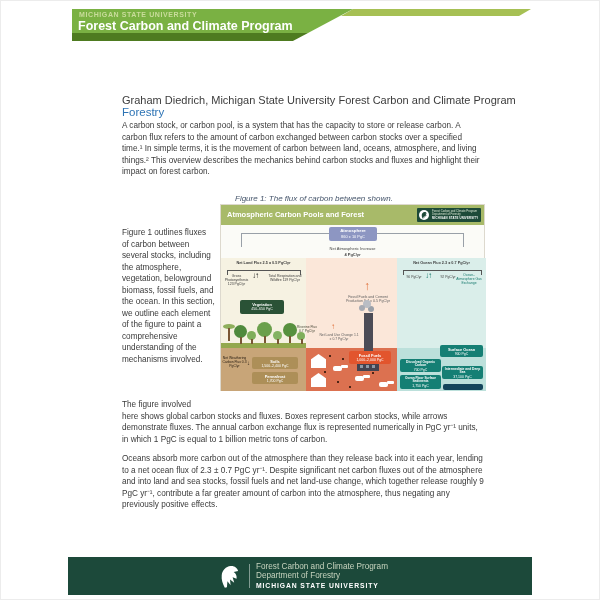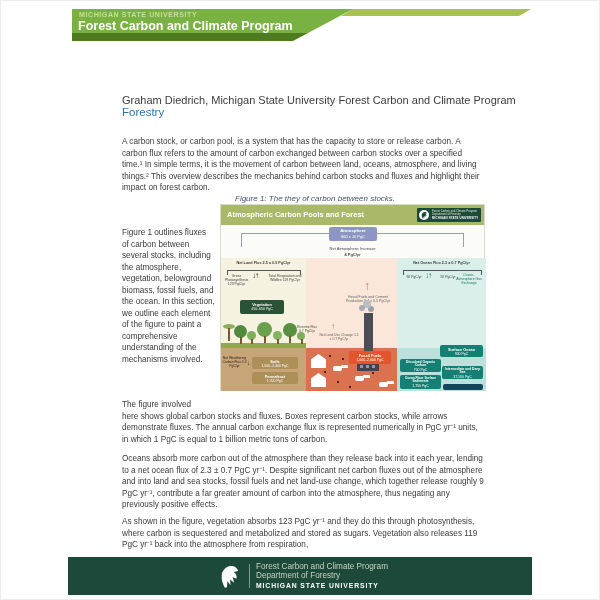--- a/index.html
+++ b/index.html
@@ -15,21 +15,21 @@
             clip-path:polygon(0 0,100% 0,93.6% 100%,0 100%);}
   .hdr-univ{position:absolute;left:79px;top:11px;font-size:7px;font-weight:bold;color:#C9DC9B;letter-spacing:.6px;}
   .hdr-prog{position:absolute;left:78px;top:18.5px;font-size:12.5px;font-weight:bold;color:#fff;}
 
   
   .doc-title{position:absolute;left:122px;top:57px;font-size:19px;color:#1f1f1f;font-weight:400;}
   .byline{position:absolute;left:122px;top:86px;font-size:11px;color:#3c3c3c;margin-top:8px;}
   .h-blue{color:#2E74B5;font-size:11.5px;font-weight:400;}
   .h-overview{position:absolute;left:122px;top:106px;}
   .body-par{font-size:8.2px;line-height:11.5px;color:#3a3a3a;}
-  .overview-body{position:absolute;left:122px;top:136px;width:362px;}
+  .overview-body{position:absolute;left:122px;top:120px;width:362px;}
   .h-section{position:absolute;left:122px;top:190px;width:96px;line-height:16px;}
   .side-par{position:absolute;left:122px;top:227px;width:93px;}
   .fig-caption{position:absolute;left:235px;top:194px;font-size:8px;font-style:italic;color:#44546A;}
   .p1{position:absolute;left:122px;top:399px;width:364px;}
   .p2{position:absolute;left:122px;top:453px;width:366px;}
   .p3{position:absolute;left:122px;top:516px;width:366px;}
 
   
   .figure{position:absolute;left:220px;top:204px;width:265px;height:187px;background:#FBFBF7;
           border:1px solid #DDD9CE;box-sizing:border-box;font-family:"Liberation Sans",sans-serif;}
@@ -137,21 +137,21 @@
   <div class="hdr-strip-top"></div>
   <div class="hdr-main"></div>
   <div class="hdr-strip-bot"></div>
   <div class="hdr-univ">MICHIGAN STATE UNIVERSITY</div>
   <div class="hdr-prog">Forest Carbon and Climate Program</div>
 
   <div class="byline">Graham Diedrich, Michigan State University Forest Carbon and Climate Program</div>
   <div class="h-overview h-blue">Forestry</div>
   <div class="overview-body body-par">A carbon stock, or carbon pool, is a system that has the capacity to store or release carbon. A carbon flux refers to the amount of carbon exchanged between carbon stocks over a specified time.¹ In simple terms, it is the movement of carbon between land, oceans, atmosphere, and living things.² This overview describes the mechanics behind carbon stocks and fluxes and highlight their impact on forest carbon.</div>
   <div class="side-par body-par">Figure 1 outlines fluxes of carbon between several stocks, including the atmosphere, vegetation, belowground biomass, fossil fuels, and the ocean. In this section, we outline each element of the figure to paint a comprehensive understanding of the mechanisms involved.</div>
-  <div class="fig-caption">Figure 1: The they of carbon between stocks.</div>
+  <div class="fig-caption">Figure 1: The flux of carbon between shown.</div>
 
   <div class="figure">
     <div class="col col-land"></div>
     <div class="col col-fossil"></div>
     <div class="col col-ocean"></div>
     <div class="strip soil"></div>
     <div class="strip settlement"></div>
     <div class="strip sea"></div>
     <div class="grass"></div>
 
@@ -287,21 +287,20 @@
       <span class="nm">Marine Biota</span>
       <span class="vl">3 PgC</span>
     </div>
   </div>
 
   <div class="p1 body-par">
     <span>The figure involved</span><br>
     <span>here shows global carbon stocks and fluxes. Boxes represent carbon stocks, while arrows demonstrate fluxes. The annual carbon exchange flux is represented numerically in PgC yr⁻¹ units, in which 1 PgC is equal to 1 billion metric tons of carbon.</span>
   </div>
   <div class="p2 body-par">Oceans absorb more carbon out of the atmosphere than they release back into it each year, lending to a net ocean flux of 2.3 ± 0.7 PgC yr⁻¹. Despite significant net carbon fluxes out of the atmosphere and into land and sea stocks, fossil fuels and net land-use change, which together release roughly 9 PgC yr⁻¹, contribute a far greater amount of carbon into the atmosphere, thus negating any previously positive effects.</div>
-  <div class="p3 body-par">As shown in the figure, vegetation absorbs 123 PgC yr⁻¹ and they do this through photosynthesis, where carbon is sequestered and metabolized and stored as sugars. Vegetation also releases 119 PgC yr⁻¹ back into the atmosphere from respiration,</div>
 
   <div class="footer">
     <div class="f-helmet">
       <svg width="26" height="26" viewBox="0 0 100 100">
           <path d="M34 95 C26 80 20 64 22 47 C24 28 38 14 56 12 C70 10 82 19 85 31 L68 35 C77 41 81 51 79 61 L64 55 L70 76 L54 63 L56 86 L44 70 L42 93 Z" fill="#ffffff"></path>
         </svg>
     </div>
     <div class="f-divider"></div>
     <div class="f-text">
       <div class="f-l1">Forest Carbon and Climate Program</div>

